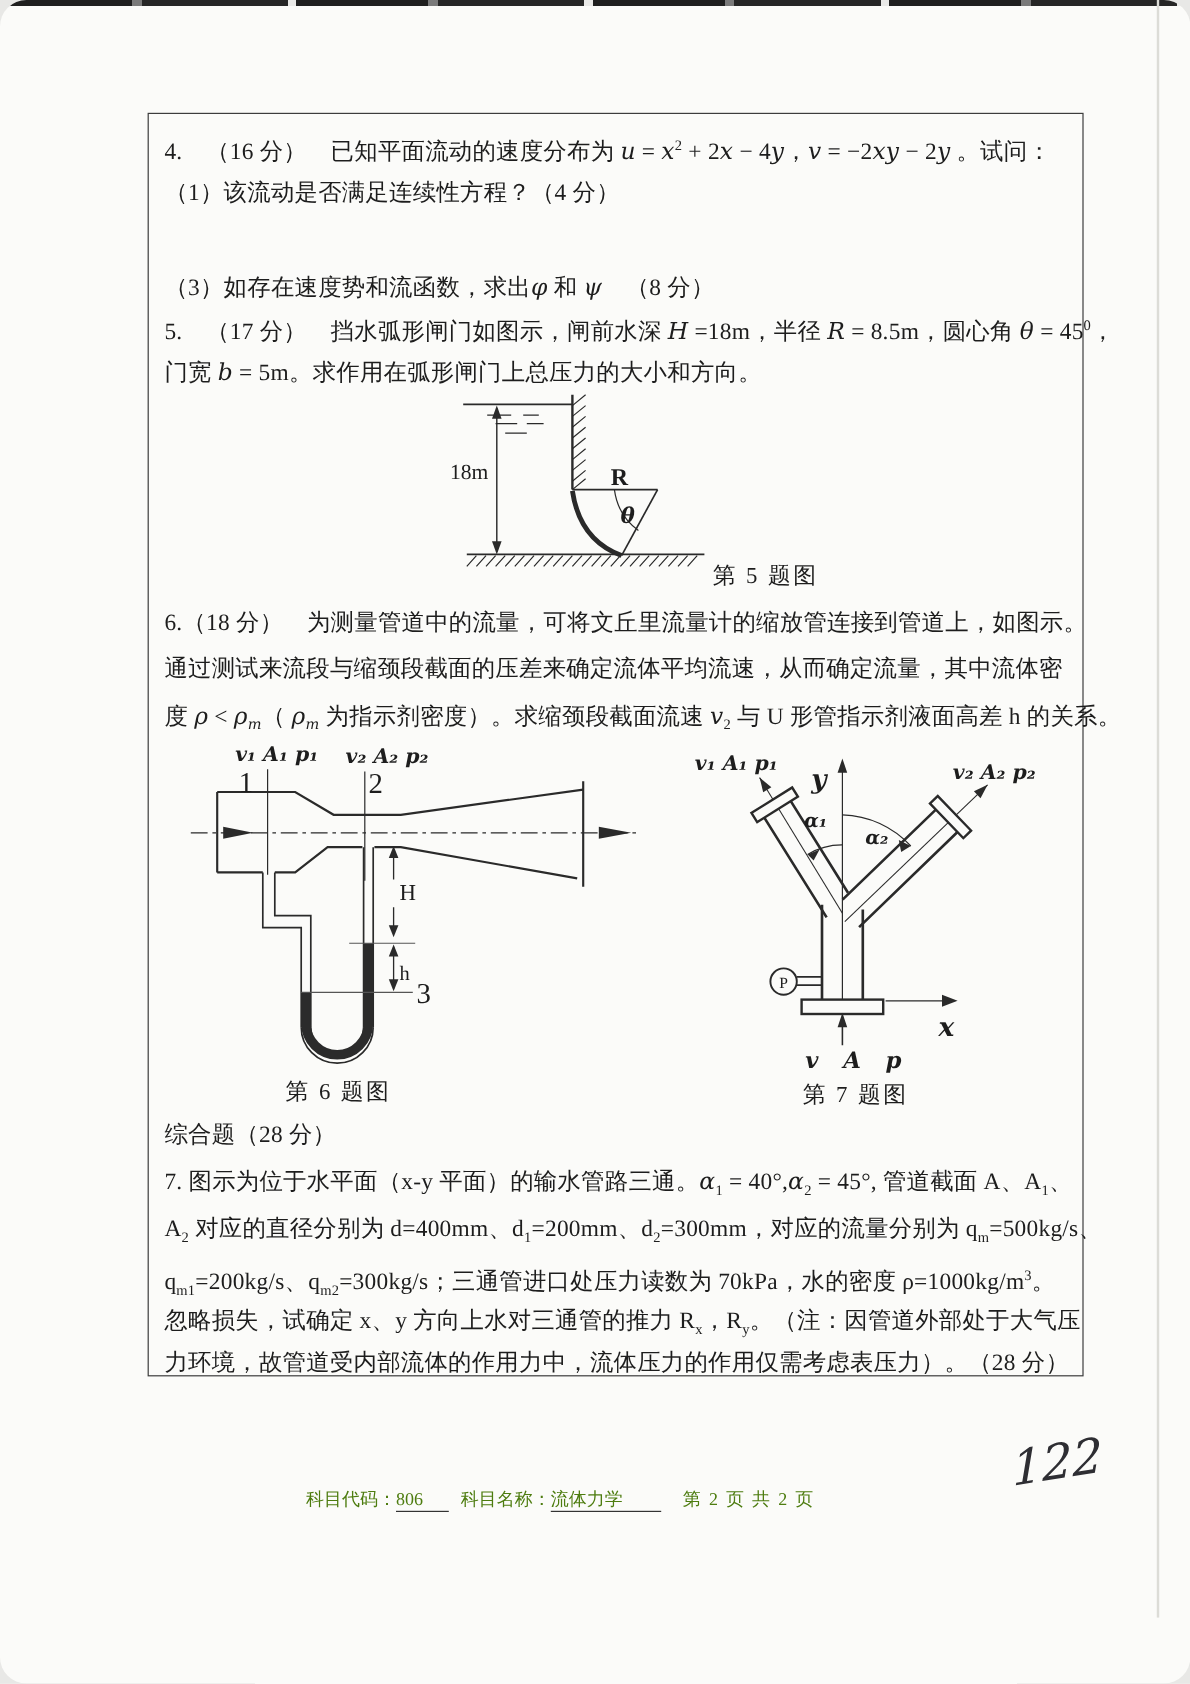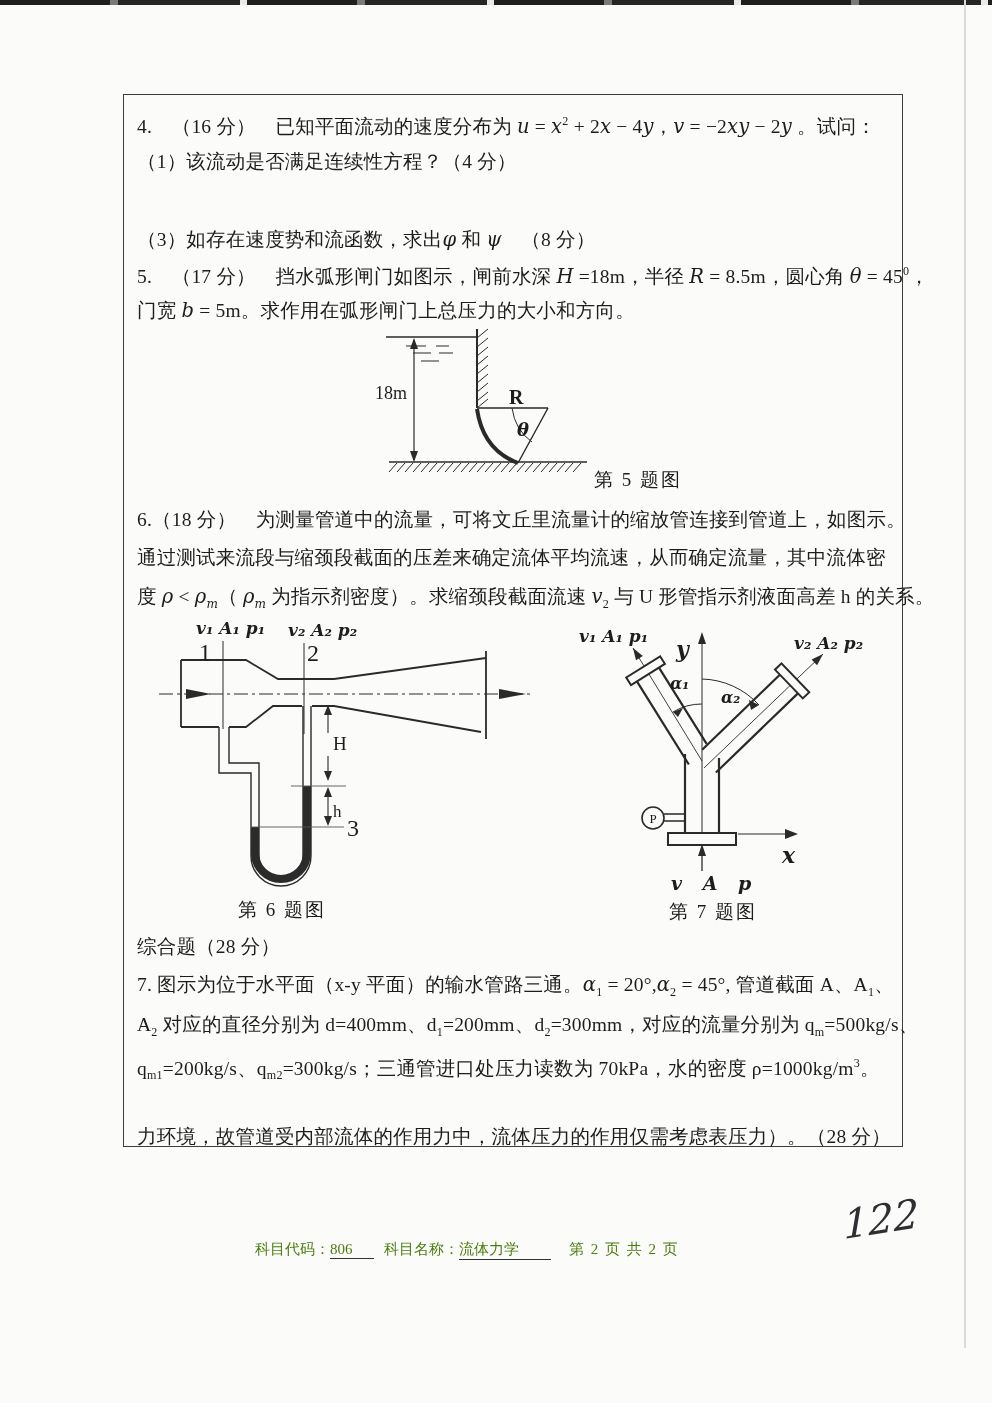--- a/index.html
+++ b/index.html
@@ -1,17 +1,17 @@
 <!DOCTYPE html>
 <html><head>
 <meta charset="utf-8">
 <style>
   html,body{margin:0;padding:0;background:#e8e8e6;}
   .page{position:relative;width:992px;height:1403px;background:#fbfbf9;overflow:hidden;
-        font-family:"Liberation Serif","DejaVu Serif",serif;color:#1e1e1e;}
+        font-family:"Liberation Serif","DejaVu Serif",serif;color:#1e1e1e;border-radius:22px;}
   .topband{position:absolute;left:0;top:0;width:100%;height:5px;
     background:repeating-linear-gradient(90deg,#1f1f1f 0 110px,#7a7a7a 110px 118px,#262626 118px 240px,#e9e9e7 240px 247px);}
   .scanline{position:absolute;left:964px;top:0;width:2px;height:1348px;background:#dcdcd7;}
   .contentbox{position:absolute;left:123px;top:94px;width:780px;height:1053px;
     border:1.6px solid #3d3d3d;box-sizing:border-box;}
   .t-line{position:absolute;left:13px;font-size:19.5px;line-height:28px;white-space:nowrap;
     letter-spacing:0.2px;color:#1d1d1d;}
   .seg-i{font-style:italic;font-family:"DejaVu Serif","Liberation Serif",serif;}
   .seg-sup{vertical-align:super;font-size:0.62em;}
   .seg-sub{vertical-align:sub;font-size:0.62em;}
@@ -148,23 +148,24 @@
       <text x="110" y="44" font-size="22" class="lbl-i">y</text>
       <text x="104" y="76" font-size="16" class="lbl-i">α₁</text>
       <text x="155" y="90" font-size="16" class="lbl-i">α₂</text>
       <text x="87" y="210" font-size="13" text-anchor="middle">P</text>
       <text x="216" y="250" font-size="22" class="lbl-i">x</text>
       <text x="105" y="277" font-size="19" class="lbl-i" letter-spacing="7">v   A   p</text>
       <text x="103" y="305" font-size="19" letter-spacing="2">第 7 题图</text>
     </svg>
 
     <div class="t-line" style="top:838px"><span>综合题（28 分）</span></div>
-    <div class="t-line" style="top:876px"><span>7. 图示为位于水平面（x-y 平面）的输水管路三通。</span><span class="seg-i">α</span><span class="seg-sub">1</span><span> = 20°,</span><span class="seg-i">α</span><span class="seg-sub">2</span><span> = 45°, 管道截面 A、A</span><span class="seg-sub">1</span><span>、</span></div>
+    <div class="t-line" style="top:876px"><span>7. 图示为位于水平面（x-y 平面）的输水管路三通。</span><span class="seg-i">α</span><span class="seg-sub">1</span><span> = 40°,</span><span class="seg-i">α</span><span class="seg-sub">2</span><span> = 45°, 管道截面 A、A</span><span class="seg-sub">1</span><span>、</span></div>
     <div class="t-line" style="top:916px"><span>A</span><span class="seg-sub">2</span><span> 对应的直径分别为 d=400mm、d</span><span class="seg-sub">1</span><span>=200mm、d</span><span class="seg-sub">2</span><span>=300mm，对应的流量分别为 q</span><span class="seg-sub">m</span><span>=500kg/s、</span></div>
     <div class="t-line" style="top:954px"><span>q</span><span class="seg-sub">m1</span><span>=200kg/s、q</span><span class="seg-sub">m2</span><span>=300kg/s；三通管进口处压力读数为 70kPa，水的密度 ρ=1000kg/m</span><span class="seg-sup">3</span><span>。</span></div>
+    <div class="t-line" style="top:993px"><span>忽略损失，试确定 x、y 方向上水对三通管的推力 R</span><span class="seg-sub">x</span><span>，R</span><span class="seg-sub">y</span><span>。（注：因管道外部处于大气压</span></div>
     <div class="t-line" style="top:1028px"><span>力环境，故管道受内部流体的作用力中，流体压力的作用仅需考虑表压力）。（28 分）</span></div>
   </div>
 
   <div class="footer">
     <span>科目代码：</span>
     <span class="u" style="min-width:44px;margin-right:10px;">806</span>
     <span>科目名称：</span>
     <span class="u" style="min-width:92px;margin-right:18px;margin-top:16px;">流体力学</span>
     <span style="letter-spacing:1.5px;text-align:center;">第 2 页 共 2 页</span>
   </div>

